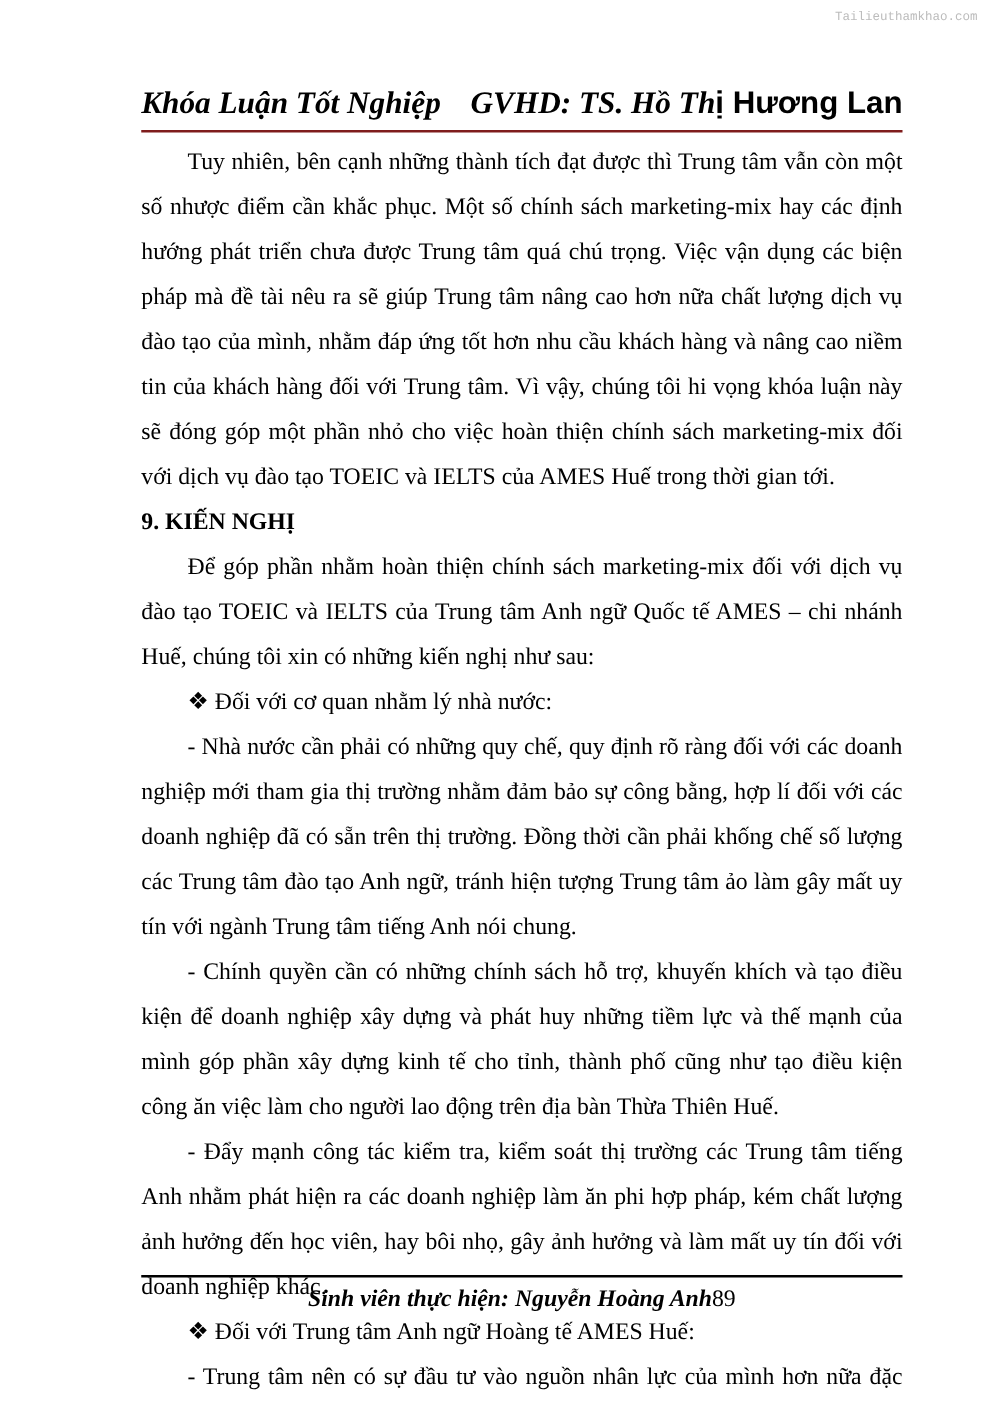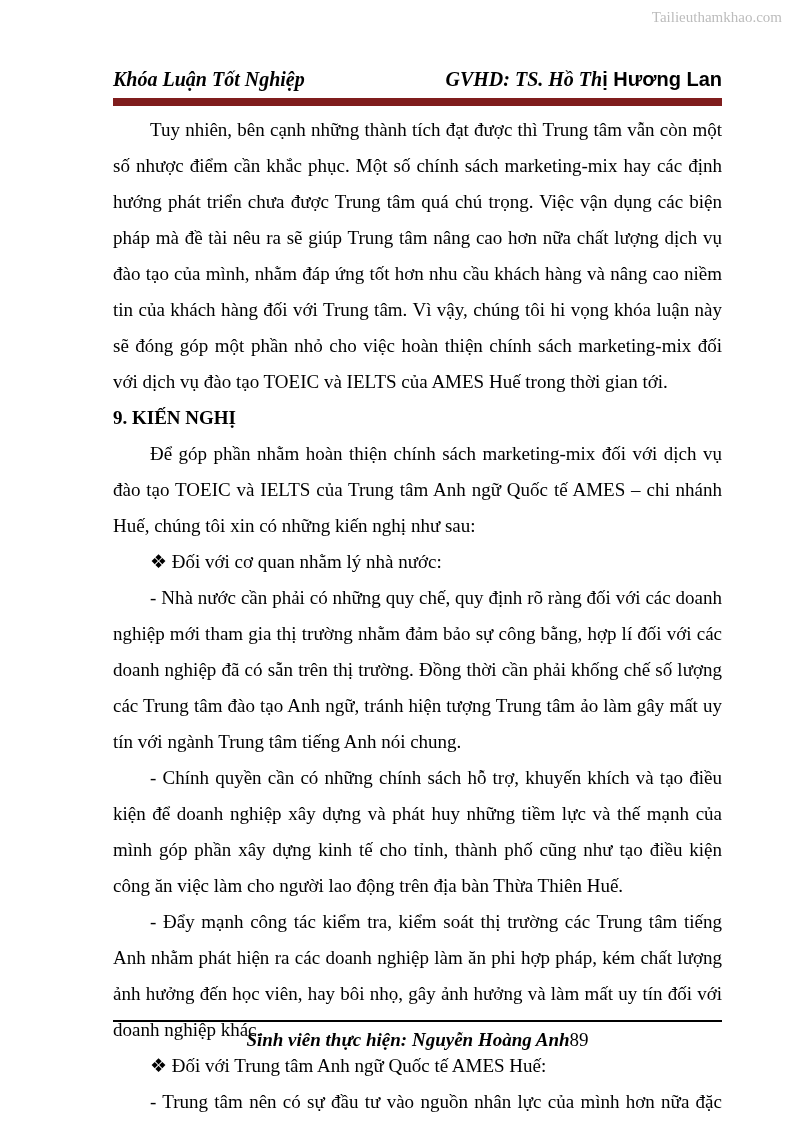--- a/index.html
+++ b/index.html
@@ -11,37 +11,37 @@
     margin: 0 auto;
     background: #ffffff;
     font-family: "Liberation Serif", serif;
     color: #000000;
     overflow: hidden;
   }
   .watermark {
     position: absolute;
     top: 9px;
     right: 12px;
-    font-family: Liberation Serif, serif;
-    font-size: 15px;
+    font-family: Liberation Mono, monospace;
+    font-size: 10px;
     color: #bcbcbc;
   }
   .header {
     position: absolute;
     top: 68px;
     left: 113px;
     width: 609px;
     display: flex;
     justify-content: space-between;
     align-items: baseline;
-    font-size: 20px;
+    font-size: 25px;
     font-weight: bold;
     font-style: italic;
     padding-bottom: 7px;
-    border-bottom: 8px solid #7f1d1d;
+    border-bottom: 2px solid #7f1d1d;
     text-align: right;
   }
   .header .overlay {
     font-family: "Liberation Sans", sans-serif;
     font-weight: bold;
     font-style: normal;
   }
   .body-text {
     position: absolute;
     top: 112px;
@@ -82,21 +82,21 @@
   </div>
 
   <div class="body-text">
     <p class="para">Tuy nhiên, bên cạnh những thành tích đạt được thì Trung tâm vẫn còn một số nhược điểm cần khắc phục. Một số chính sách marketing-mix hay các định hướng phát triển chưa được Trung tâm quá chú trọng. Việc vận dụng các biện pháp mà đề tài nêu ra sẽ giúp Trung tâm nâng cao hơn nữa chất lượng dịch vụ đào tạo của mình, nhằm đáp ứng tốt hơn nhu cầu khách hàng và nâng cao niềm tin của khách hàng đối với Trung tâm. Vì vậy, chúng tôi hi vọng khóa luận này sẽ đóng góp một phần nhỏ cho việc hoàn thiện chính sách marketing-mix đối với dịch vụ đào tạo TOEIC và IELTS của AMES Huế trong thời gian tới.</p>
     <p class="heading">9. KIẾN NGHỊ</p>
     <p class="para">Để góp phần nhằm hoàn thiện chính sách marketing-mix đối với dịch vụ đào tạo TOEIC và IELTS của Trung tâm Anh ngữ Quốc tế AMES – chi nhánh Huế, chúng tôi xin có những kiến nghị như sau:</p>
     <p class="bullet">❖ Đối với cơ quan nhằm lý nhà nước:</p>
     <p class="para">- Nhà nước cần phải có những quy chế, quy định rõ ràng đối với các doanh nghiệp mới tham gia thị trường nhằm đảm bảo sự công bằng, hợp lí đối với các doanh nghiệp đã có sẵn trên thị trường. Đồng thời cần phải khống chế số lượng các Trung tâm đào tạo Anh ngữ, tránh hiện tượng Trung tâm ảo làm gây mất uy tín với ngành Trung tâm tiếng Anh nói chung.</p>
     <p class="para">- Chính quyền cần có những chính sách hỗ trợ, khuyến khích và tạo điều kiện để doanh nghiệp xây dựng và phát huy những tiềm lực và thế mạnh của mình góp phần xây dựng kinh tế cho tỉnh, thành phố cũng như tạo điều kiện công ăn việc làm cho người lao động trên địa bàn Thừa Thiên Huế.</p>
     <p class="para">- Đẩy mạnh công tác kiểm tra, kiểm soát thị trường các Trung tâm tiếng Anh nhằm phát hiện ra các doanh nghiệp làm ăn phi hợp pháp, kém chất lượng ảnh hưởng đến học viên, hay bôi nhọ, gây ảnh hưởng và làm mất uy tín đối với doanh nghiệp khác.</p>
-    <p class="bullet">❖ Đối với Trung tâm Anh ngữ Quốc tế AMES Huế:</p>
+    <p class="bullet">❖ Đối với Trung tâm Anh ngữ Hoàng tế AMES Huế:</p>
     <p class="para">- Trung tâm nên có sự đầu tư vào nguồn nhân lực của mình hơn nữa đặc biệt là bộ phận marketing và bộ phận tư vấn, vì đây là các bộ phận nhằm tìm kiếm học viên cho Trung tâm cũng như thay mặt Trung tâm thường xuyên giao tiếp, giải đáp thắc mắc với học viên.</p>
   </div>
 
   <div class="footer">
     <span class="left">Sinh viên thực hiện: Nguyễn Hoàng Anh</span>
     <span class="pagenum">89</span>
   </div>
 
 </div>
 

